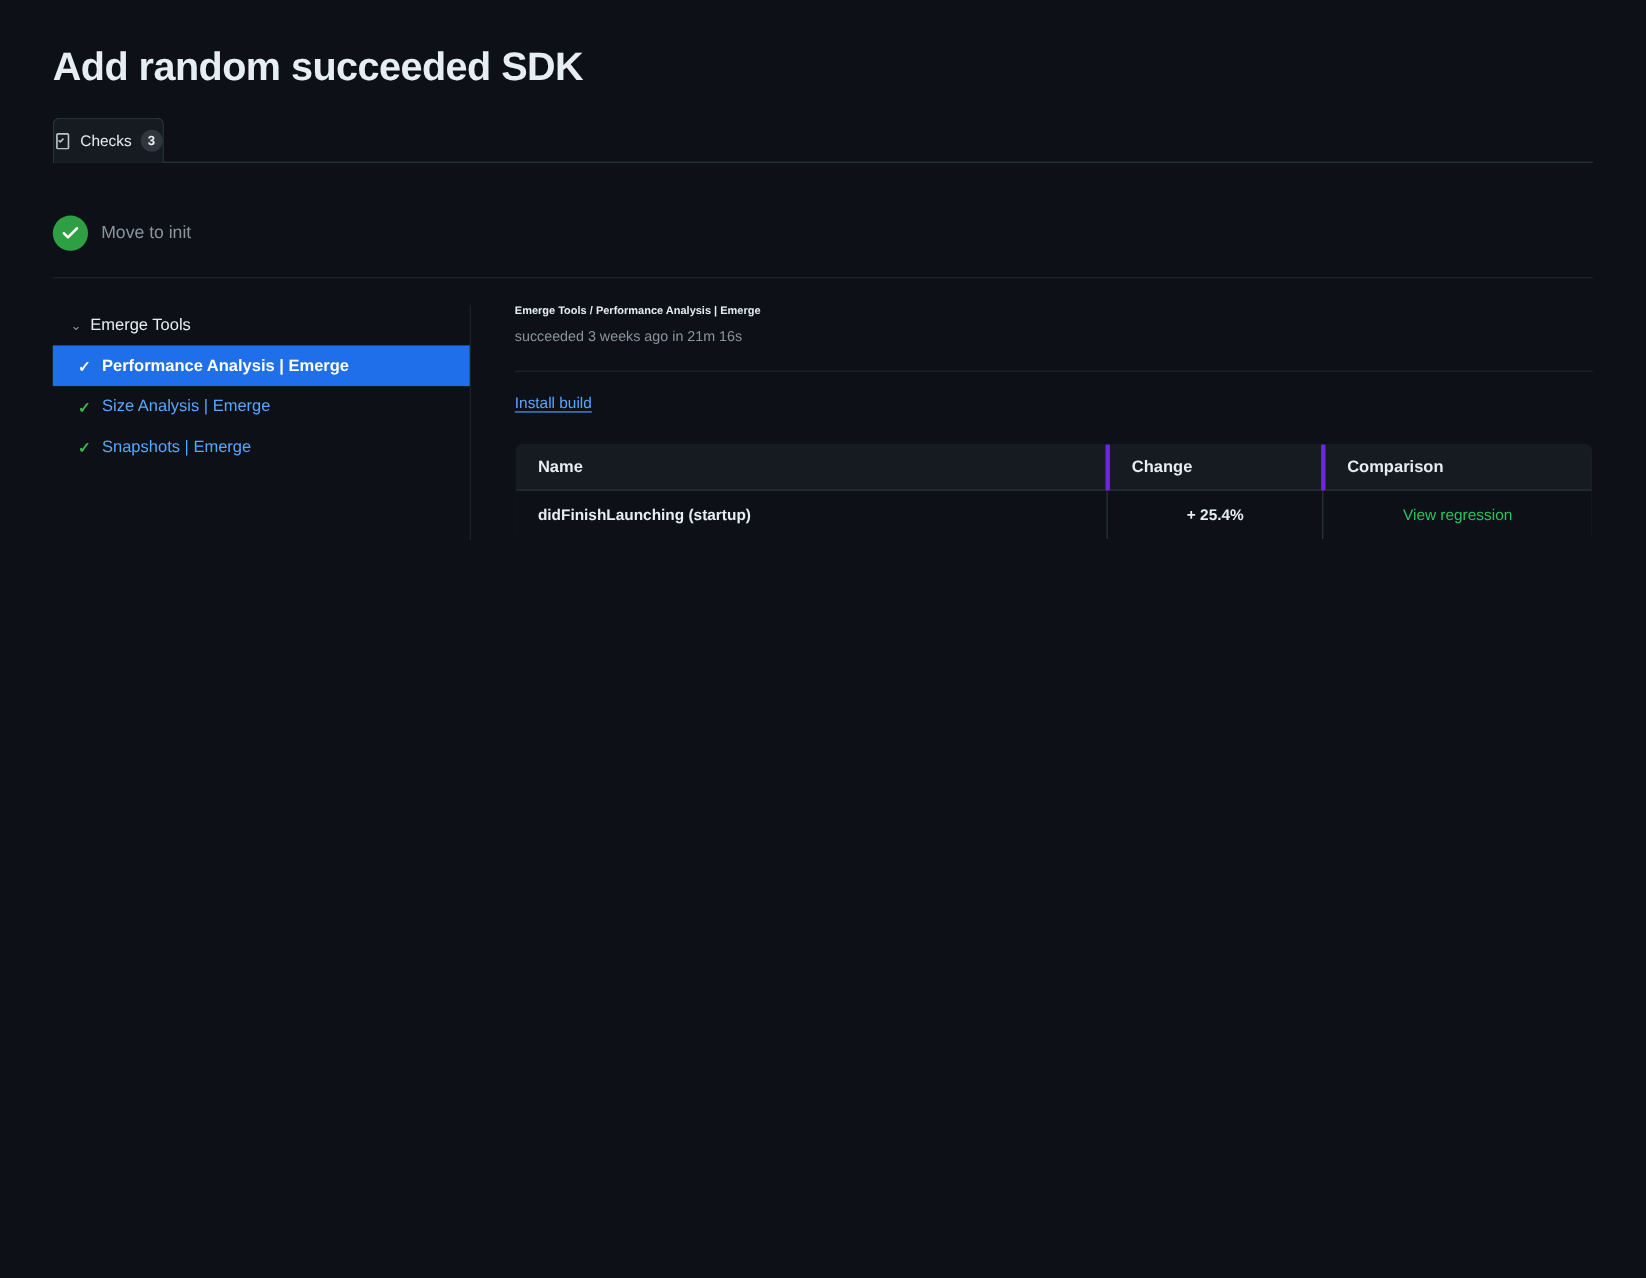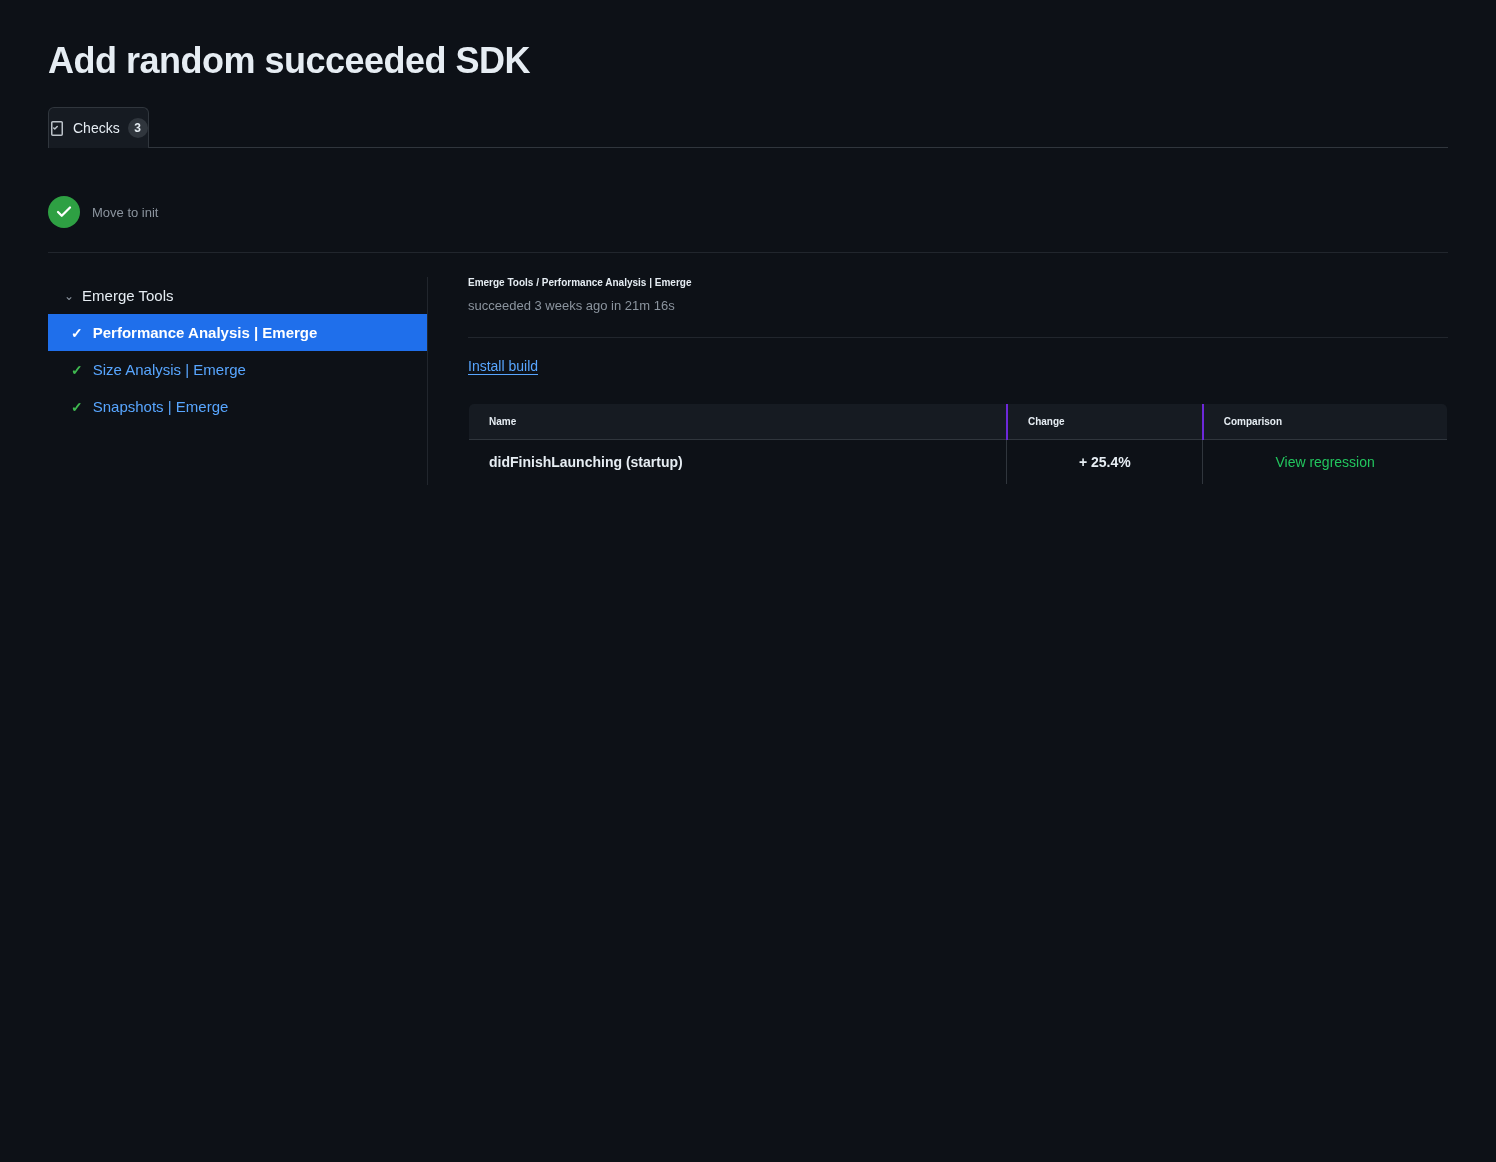--- a/index.html
+++ b/index.html
@@ -87,21 +87,21 @@
       flex-shrink: 0;
     }
 
     .green-circle-check svg {
       width: 18px;
       height: 18px;
     }
 
     .move-to-init-label {
       color: #8b949e;
-      font-size: 13px;
+      font-size: 16px;
     }
 
     .main-content {
       display: flex;
       gap: 0;
     }
 
     .left-panel {
       width: 380px;
       flex-shrink: 0;
@@ -225,28 +225,28 @@
       border-collapse: collapse;
       border: 1px solid #30363d;
       border-radius: 6px;
       overflow: hidden;
     }
 
     .results-table th {
       background: #161b22;
       color: #e6edf3;
       font-weight: 600;
-      font-size: 10px;
+      font-size: 15px;
       padding: 12px 20px;
       text-align: left;
       border-bottom: 1px solid #30363d;
     }
 
     .results-table th:not(:first-child) {
-      border-left: 2px solid #6d28d9;
+      border-left: 4px solid #6d28d9;
     }
 
     .results-table td {
       padding: 14px 20px;
       border-top: 1px solid #30363d;
       font-size: 14px;
       color: #e6edf3;
     }
 
     .results-table td:not(:first-child) {

